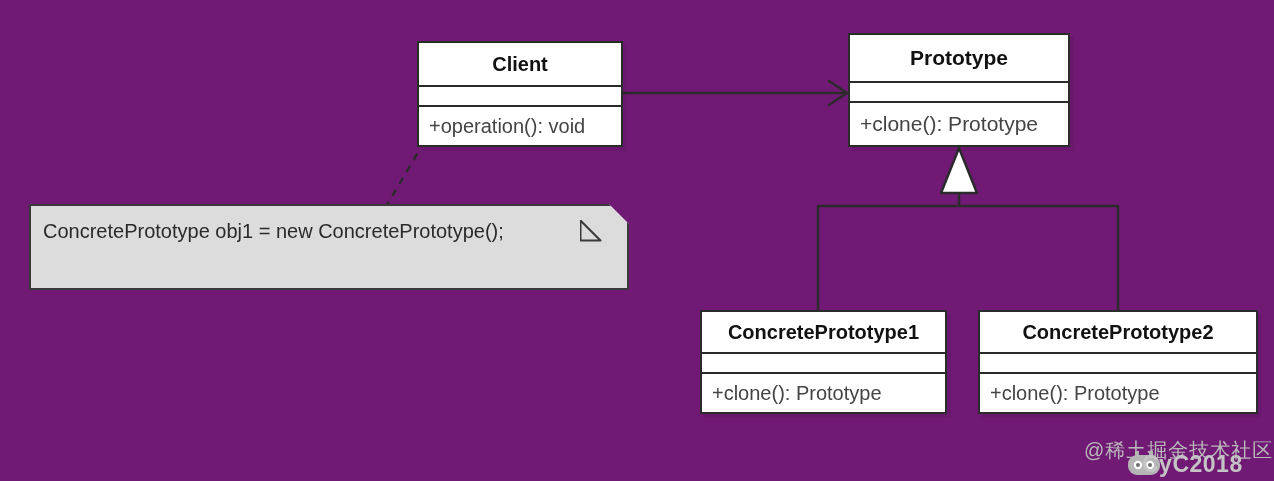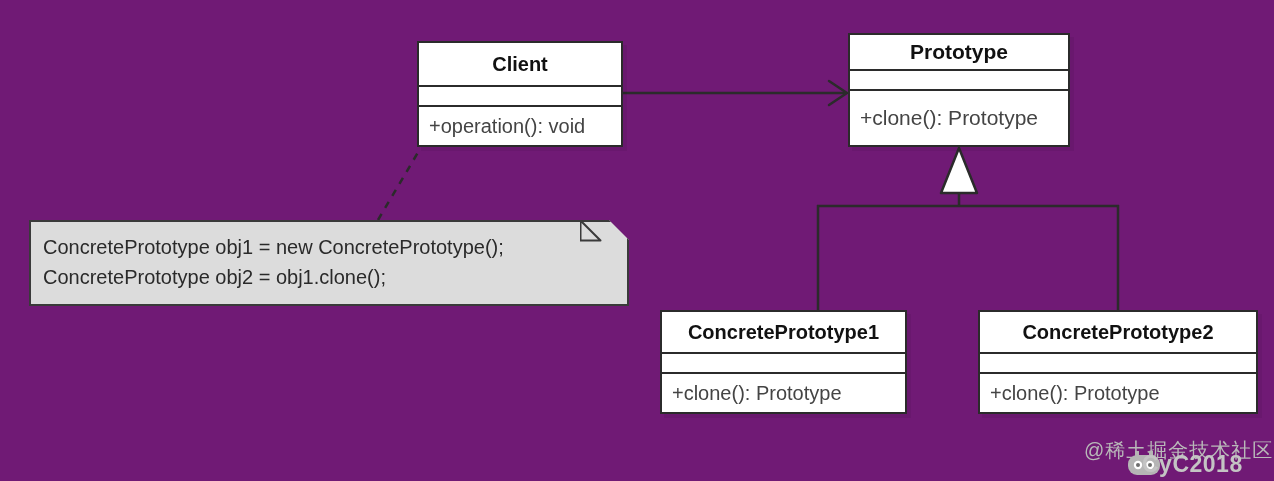--- a/index.html
+++ b/index.html
@@ -53,36 +53,36 @@
   }
 
   
   #class-client { left: 417px; top: 41px; width: 206px; height: 106px; }
   #class-client .uml-name  { height: 44px; font-size: 20px; }
   #class-client .uml-attrs { height: 20px; }
   #class-client .uml-ops   { font-size: 20px; }
 
   
   #class-prototype { left: 848px; top: 33px; width: 222px; height: 114px; }
-  #class-prototype .uml-name  { height: 36px; font-size: 21px; }
+  #class-prototype .uml-name  { height: 48px; font-size: 21px; }
   #class-prototype .uml-attrs { height: 20px; }
   #class-prototype .uml-ops   { font-size: 21px; }
 
   
-  #class-concrete1 { left: 660px; top: 310px; width: 247px; height: 104px; }
+  #class-concrete1 { left: 700px; top: 310px; width: 247px; height: 104px; }
   #class-concrete2 { left: 978px; top: 310px; width: 280px; height: 104px; }
   .concrete .uml-name  { height: 42px; font-size: 20px; }
   .concrete .uml-attrs { height: 20px; }
   .concrete .uml-ops   { font-size: 20px; }
 
   
   #note-box {
     position: absolute;
     left: 29px;
-    top: 220px;
+    top: 204px;
     width: 600px;
     height: 86px;
     box-sizing: border-box;
     background: #dcdcdc;
     border: 2px solid #3a3a3a;
     box-shadow: 4px 4px 0 rgba(0,0,0,0.055);
     -webkit-clip-path: polygon(0 0, calc(100% - 20px) 0, 100% 20px, 100% 100%, 0 100%);
     clip-path: polygon(0 0, calc(100% - 20px) 0, 100% 20px, 100% 100%, 0 100%);
     padding: 10px 0 0 12px;
   }
@@ -194,21 +194,20 @@
   </div>
 
   <div class="uml-class concrete" id="class-concrete2">
     <div class="uml-name">ConcretePrototype2</div>
     <div class="uml-attrs"></div>
     <div class="uml-ops">+clone(): Prototype</div>
   </div>
 
   <div id="note-box">
     <div class="note-line">ConcretePrototype obj1 = new ConcretePrototype();</div>
-    <div class="note-line">ConcretePrototype obj2 = obj1.clone();</div>
   </div>
   <svg id="note-fold" viewBox="0 0 22 22" xmlns="http://www.w3.org/2000/svg">
     <path d="M0.5,0.5 L0.5,20.5 L20.5,20.5 Z" fill="#dcdcdc" stroke="#3a3a3a" stroke-width="2" stroke-linejoin="round"></path>
   </svg>
 
   <div id="watermark">
     <div id="wm-cn">@稀土掘金技术社区</div>
     <svg id="wm-mascot" viewBox="0 0 44 26" xmlns="http://www.w3.org/2000/svg">
       <rect x="6" y="4" width="32" height="20" rx="9" fill="#b5b5b5"></rect>
       <circle cx="16" cy="14" r="4.2" fill="#ffffff"></circle>

